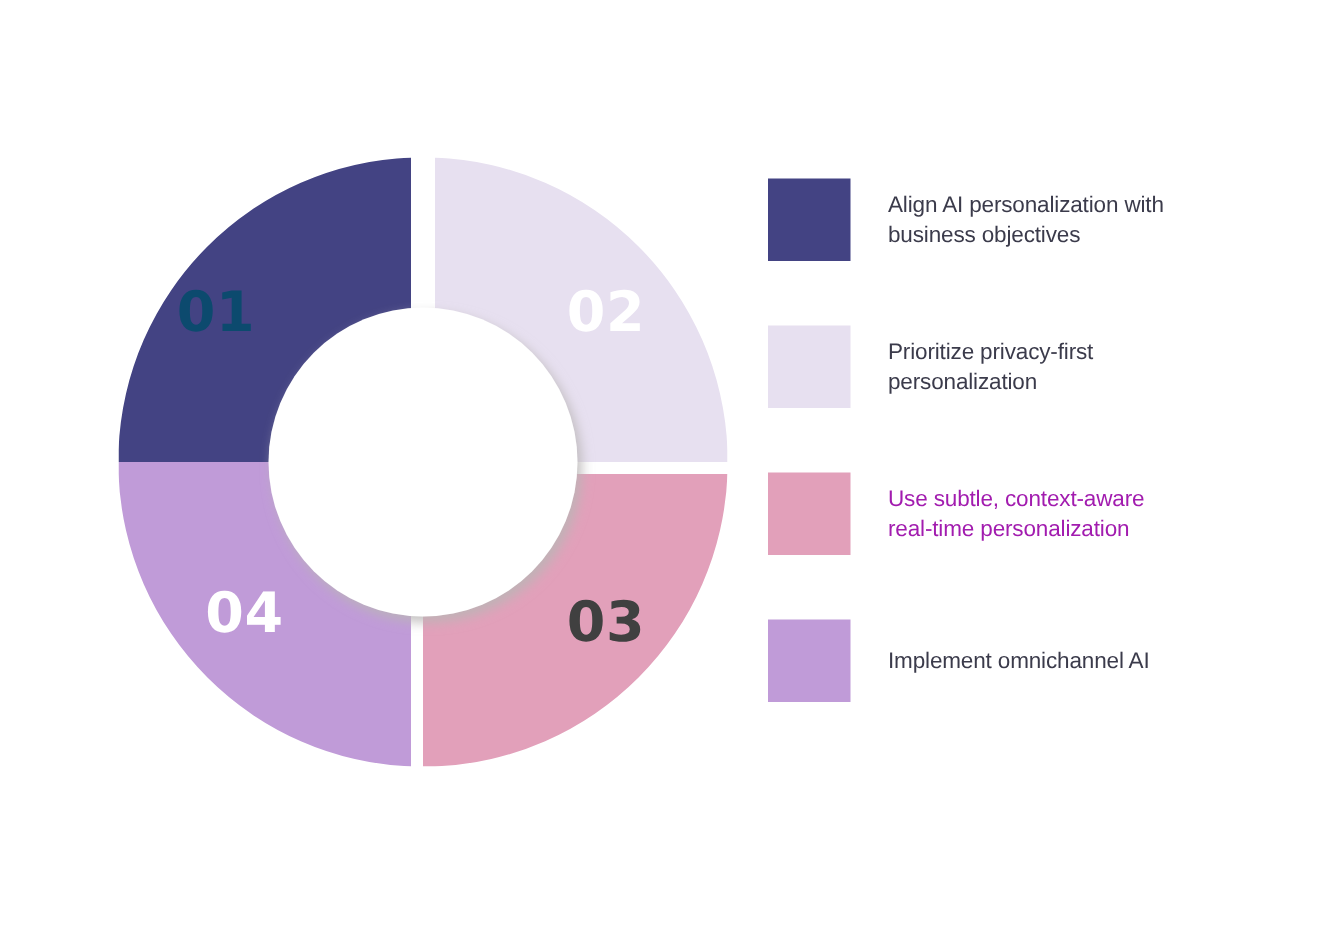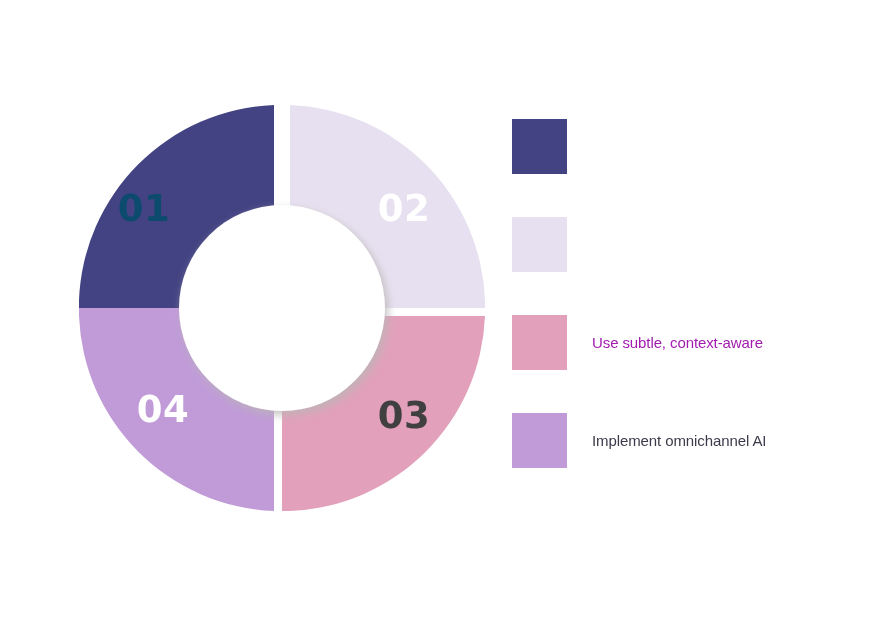--- a/index.html
+++ b/index.html
@@ -119,30 +119,39 @@
     <div class="seg-number num-01" style="color: #0c4a6e;">01</div>
     <div class="seg-number num-02" style="color: rgb(255, 255, 255);">02</div>
     <div class="seg-number num-03" style="color: #404040;">03</div>
     <div class="seg-number num-04" style="color: rgb(255, 255, 255);">04</div>
   </div>
 
   <div class="legend">
 
     <div class="legend-item">
       <div class="legend-swatch" style="background: rgb(67, 67, 131);"></div>
+      <div class="legend-label" style="color: rgb(59, 59, 75);">
+        <span>Align AI personalization with</span>
+        <span>business objectives</span>
+      </div>
     </div>
 
     <div class="legend-item">
       <div class="legend-swatch" style="background: rgb(231, 224, 240);"></div>
+      <div class="legend-label" style="color: rgb(59, 59, 75);">
+        <span>Prioritize privacy-first</span>
+        <span>personalization</span>
+      </div>
     </div>
 
     <div class="legend-item">
       <div class="legend-swatch" style="background: rgb(226, 160, 186);"></div>
       <div class="legend-label" style="color: #a21caf;">
         <span>Use subtle, context-aware</span>
+        <span>real-time personalization</span>
       </div>
     </div>
 
     <div class="legend-item">
       <div class="legend-swatch" style="background: rgb(192, 155, 216);"></div>
       <div class="legend-label" style="color: rgb(59, 59, 75);">
         <span>Implement omnichannel AI</span>
       </div>
     </div>
 

